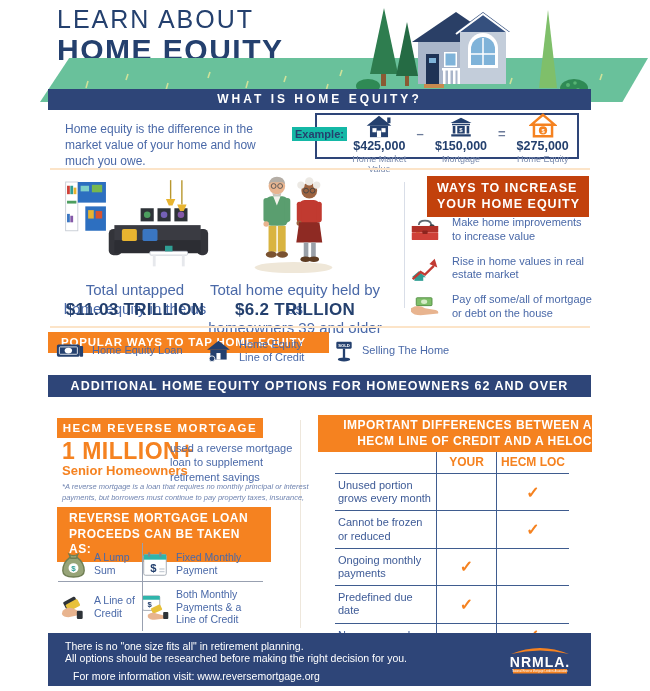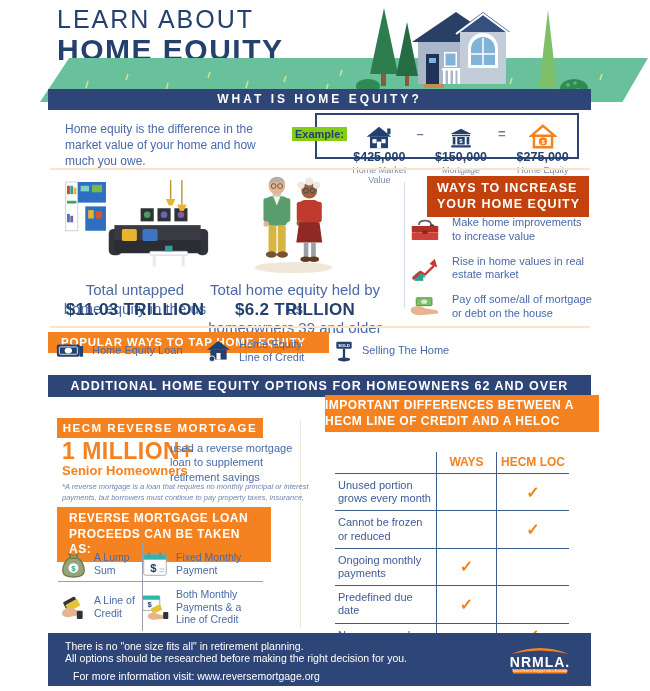--- a/index.html
+++ b/index.html
@@ -13,24 +13,24 @@
   .t1{font-size:25px;letter-spacing:2px;line-height:1.1;}
   .t2{font-size:30px;font-weight:bold;letter-spacing:1.5px;line-height:1.05;}
   .grass{left:40px;top:58px;width:608px;height:44px;background:#69c19b;
          clip-path:polygon(4.8% 0,100% 0,95.8% 100%,0 100%);}
   .scene{left:352px;top:2px;width:240px;height:100px;}
   .bar-whatis{left:48px;top:89px;width:543px;height:21px;font-size:12px;letter-spacing:3px;line-height:21px;}
 
   
   .intro{left:65px;top:121px;width:215px;font-size:12px;color:#4a69a8;line-height:1.35;}
   .example-box{left:315px;top:113px;width:260px;height:42px;border:2px solid #2e4578;}
-  .ex-label{position:absolute;left:-25px;top:12px;background:#84cc16;padding:1px 3px;
+  .ex-label{position:absolute;left:-25px;top:12px;background:#14b8a6;padding:1px 3px;
             font-weight:bold;font-size:11px;color:#24406e;}
   .ex-items{position:absolute;left:28px;right:0;top:0;bottom:0;display:flex;align-items:flex-start;}
-  .ex-item{flex:1;text-align:center;padding-top:13px;}
+  .ex-item{flex:1;text-align:center;padding-top:2px;}
   .ex-op{width:13px;text-align:center;color:#6b7a99;font-weight:bold;padding-top:11px;font-size:13px;}
   .ex-icon{height:21px;display:flex;align-items:flex-end;justify-content:center;}
   .ex-value{font-size:12.5px;font-weight:bold;color:#24406e;margin-top:1px;}
   .ex-caption{font-size:9px;color:#7b8cae;margin-top:1px;}
 
   .hdiv{position:absolute;height:2px;background:#fce4c8;}
   .hdiv1{left:50px;top:168px;width:540px;}
   .hdiv2{left:50px;top:326px;width:540px;}
   .vdiv{position:absolute;width:1px;background:#d9dee8;}
   .vdiv1{left:404px;top:182px;height:126px;}
@@ -72,22 +72,22 @@
   .pr-bar{left:57px;top:507px;width:194px;background:#f58220;color:#fff;font-weight:bold;font-size:12px;
           letter-spacing:0.5px;padding:4px 8px 4px 12px;white-space:pre-line;line-height:1.3;}
   .pr-grid{left:57px;top:545px;width:210px;display:grid;grid-template-columns:82px 126px;grid-template-rows:38px auto;row-gap:4px;}
   .pr-cell{display:flex;align-items:center;gap:6px;padding:1px;}
   .pr-icon{width:30px;display:flex;justify-content:center;flex-shrink:0;}
   .pr-label{font-size:10.5px;color:#4a69a8;white-space:pre-line;line-height:1.2;}
   .pr-vline{left:142px;top:543px;width:1px;height:88px;background:#98a0b0;}
   .pr-hline{left:58px;top:581px;width:205px;height:1px;background:#98a0b0;}
 
   
-  .cmp-title{left:318px;top:395px;width:274px;background:#f58220;color:#fff;font-weight:bold;font-size:12px;
-             letter-spacing:0.5px;text-align:left;padding:3px 0;white-space:pre-line;line-height:1.3;margin-left:7px;}
+  .cmp-title{left:318px;top:415px;width:274px;background:#f58220;color:#fff;font-weight:bold;font-size:12px;
+             letter-spacing:0.5px;text-align:right;padding:3px 0;white-space:pre-line;line-height:1.3;}
   .cmp-table{left:335px;top:452px;width:234px;}
   .cmp-head,.cmp-row{display:grid;grid-template-columns:101px 60px 73px;}
   .cmp-row{border-top:1.5px solid #3f5c8f;}
   .cmp-col-h{border-left:1.5px solid #3f5c8f;color:#f58220;font-weight:bold;font-size:12px;text-align:center;padding:3px 0 4px;}
   .cmp-label{font-size:11px;color:#3d5a96;padding:5px 2px 5px 3px;line-height:1.2;white-space:pre-line;}
   .cmp-cell{border-left:1.5px solid #3f5c8f;display:flex;align-items:center;justify-content:center;}
   .check{color:#f58220;font-size:16px;font-weight:bold;}
 
   
   .footer{left:48px;top:633px;width:543px;height:53px;background:#2e4578;color:#fff;}
@@ -448,21 +448,21 @@
       </div>
     </div>
   <div class="abs pr-vline"></div>
   <div class="abs pr-hline"></div>
 
   <div class="abs cmp-title">IMPORTANT DIFFERENCES BETWEEN A
 HECM LINE OF CREDIT AND A HELOC</div>
   <div class="abs cmp-table">
     <div class="cmp-head">
       <div></div>
-      <div class="cmp-col-h">WAYS</div>
+      <div class="cmp-col-h">YOUR</div>
       <div class="cmp-col-h">HECM LOC</div>
     </div>
     <div>
         <div class="cmp-row">
           <div class="cmp-label">Unused portion
 grows every month</div>
           <div class="cmp-cell"></div>
           <div class="cmp-cell">
             <span class="check">✓</span>
           </div>

